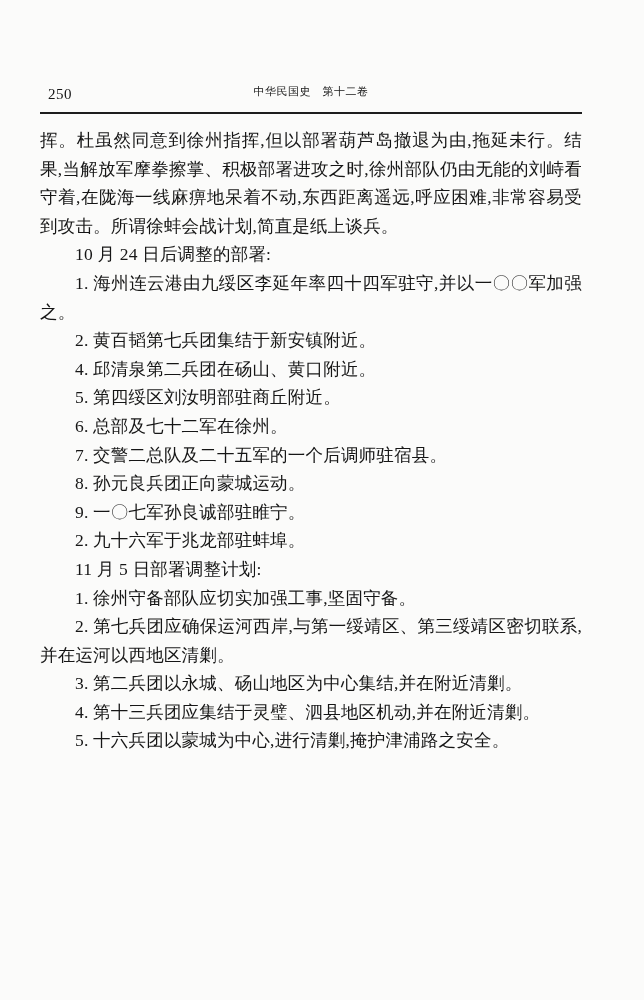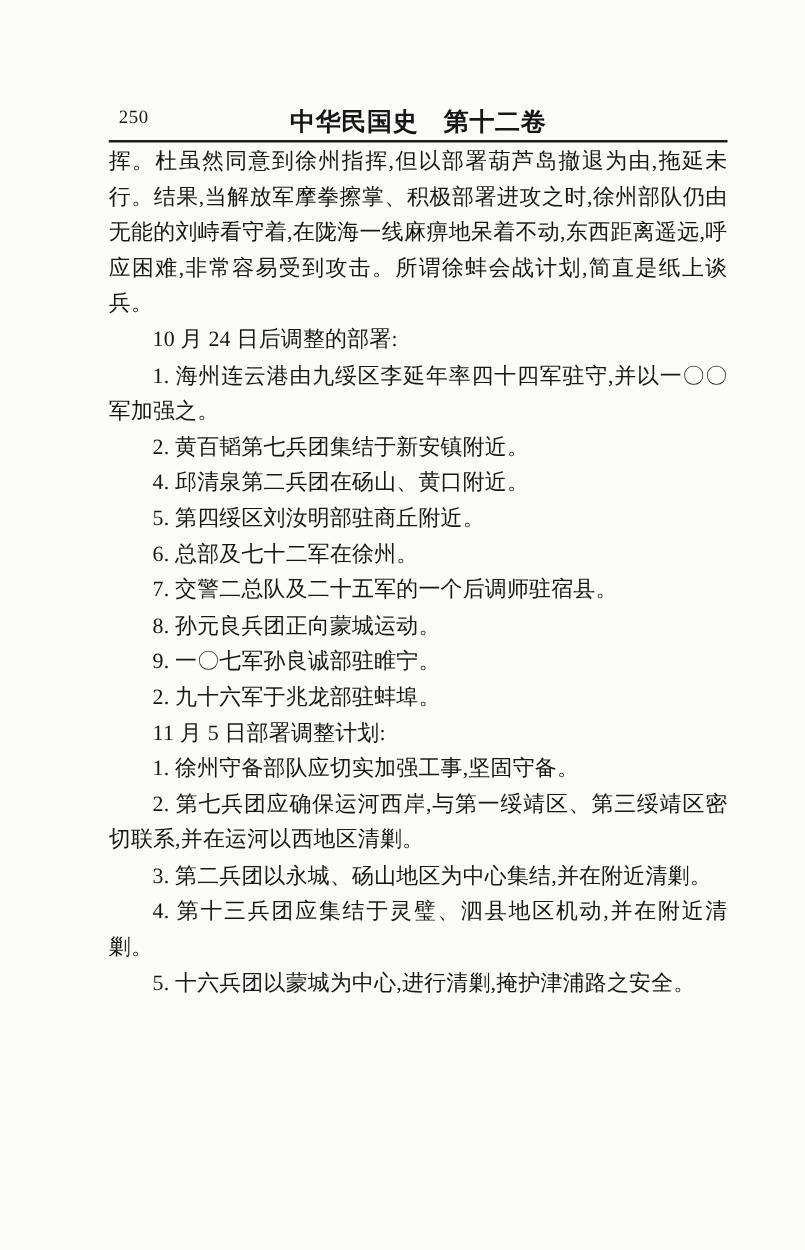--- a/index.html
+++ b/index.html
@@ -10,48 +10,49 @@
     width: 644px;
     height: 1000px;
     background: #fbfbfa;
     overflow: hidden;
   }
   .page {
     position: relative;
     width: 644px;
     height: 1000px;
     box-sizing: border-box;
-    padding: 84px 62px 0 87px;
+    padding: 84px 62px 0 40px;
     font-family: "Liberation Serif", "DejaVu Serif", serif;
     color: #161616;
   }
   .header {
     position: relative;
     height: 22px;
   }
   .page-number {
     position: absolute;
     left: 8px;
     top: 2px;
     font-size: 15px;
     letter-spacing: 0.5px;
   }
   .running-title {
     text-align: center;
-    font-size: 20px;
-    font-weight: bold;
+    font-size: 11px;
+    font-weight: normal;
     letter-spacing: 0.5px;
     white-space: pre;
   }
   .header-rule {
     height: 2px;
     background: #1d1d1d;
     margin-top: 6px;
   }
   .body-text {
+    margin-top: 12px;
     font-size: 17.5px;
     line-height: 28.6px;
     text-align: justify;
     letter-spacing: 0.2px;
   }
   .body-text p.para {
     margin: 0;
     padding: 0;
   }
   .body-text p.para.indent {

